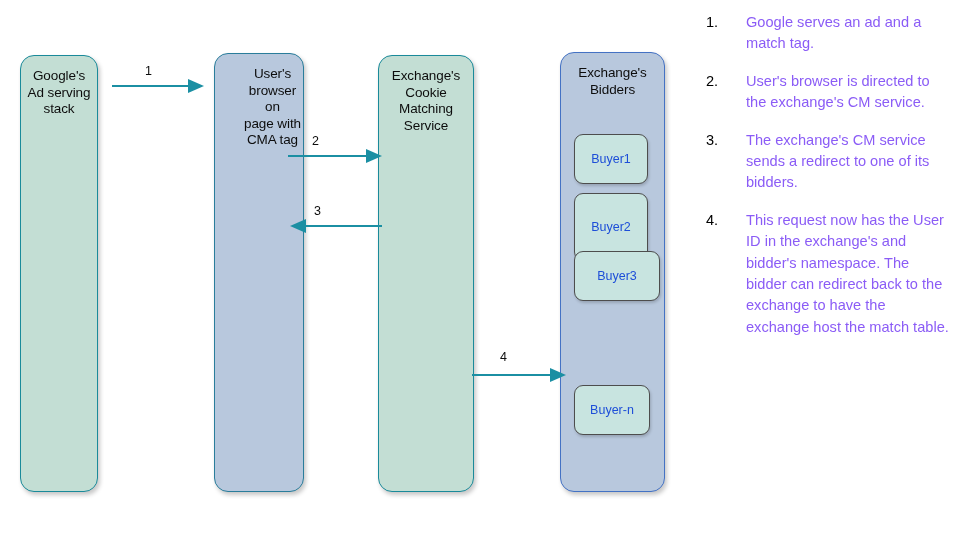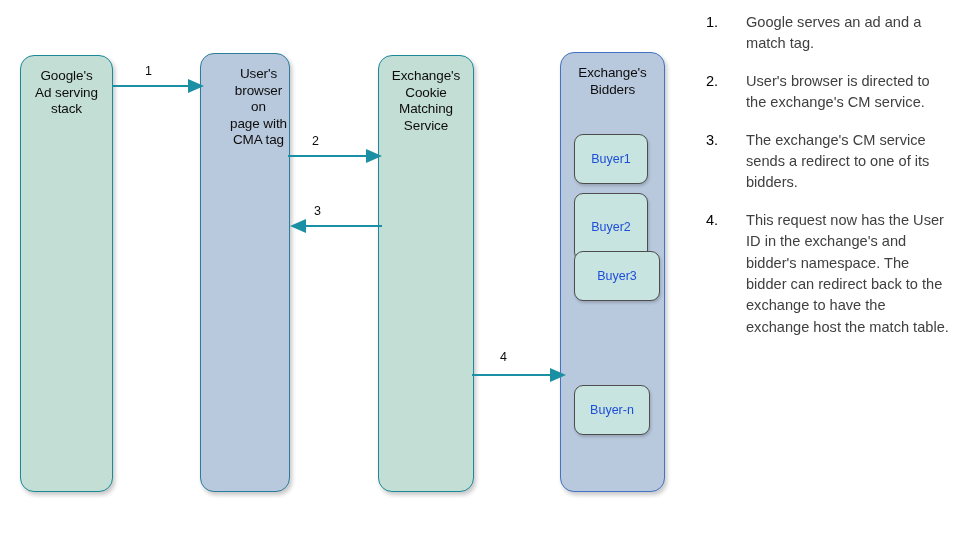--- a/index.html
+++ b/index.html
@@ -94,35 +94,35 @@
     width: 40px;
     flex: 0 0 40px;
     font-size: 14.6px;
     line-height: 21.4px;
     color: #000000;
   }
   .step-text {
     flex: 1 1 auto;
     font-size: 14.6px;
     line-height: 21.4px;
-    color: #404040;
+    color: #8b5cf6;
   }
 </style>
 </head>
 <body>
 
 <div id="canvas">
 
-  <div class="proc-box green" style="left:20px; top:55px; width:93px; height:437px;">
+  <div class="proc-box green" style="left:20px; top:55px; width:78px; height:437px;">
     <div class="box-label">Google's
 Ad serving
 stack</div>
   </div>
 
-  <div class="proc-box blue tealborder" style="left:200px; top:53px; width:90px; height:439px;padding-left:27px;">
+  <div class="proc-box blue tealborder" style="left:214px; top:53px; width:90px; height:439px;padding-left:27px;">
     <div class="box-label">User's
 browser on
 page with
 CMA tag</div>
   </div>
 
   <div class="proc-box green" style="left:378px; top:55px; width:96px; height:437px;">
     <div class="box-label">Exchange's
 Cookie
 Matching

